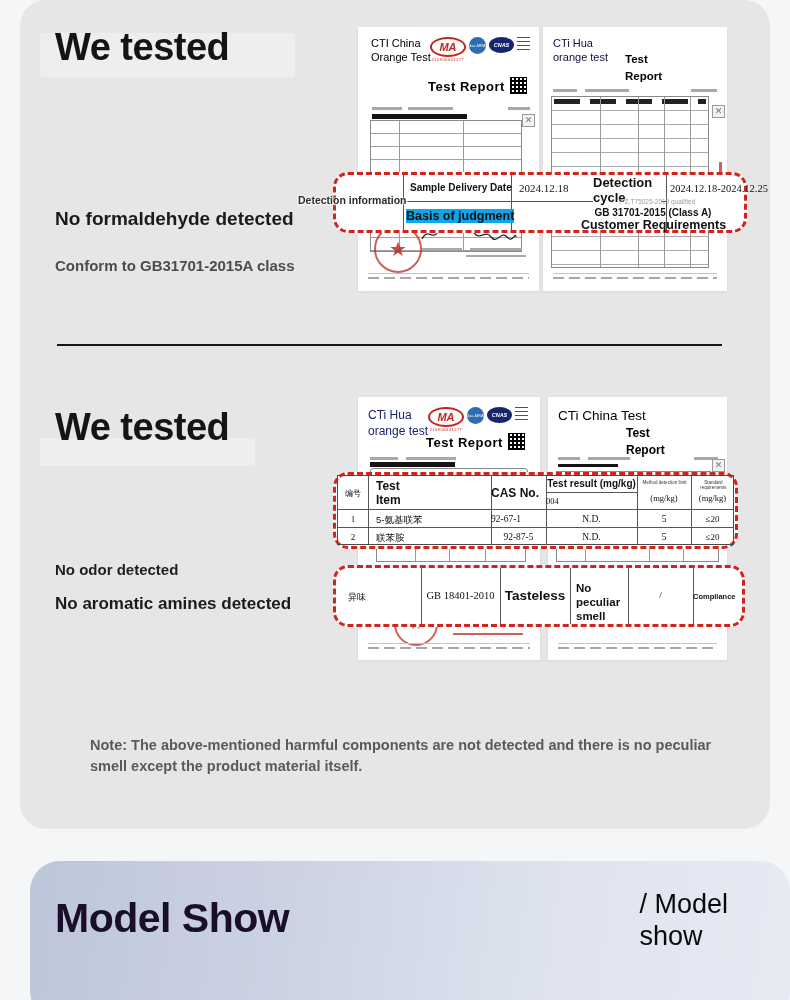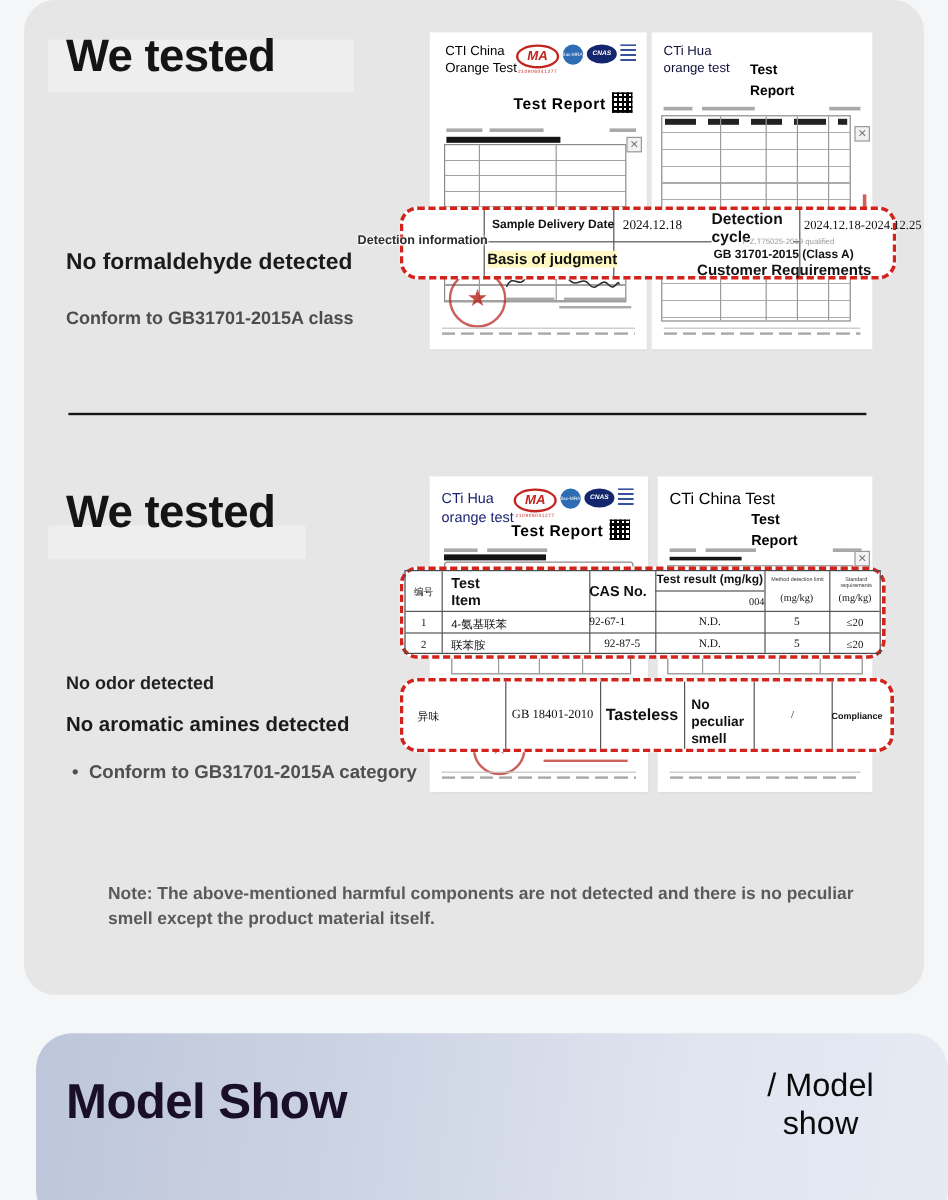--- a/index.html
+++ b/index.html
@@ -44,21 +44,21 @@
   
   .callout{position:absolute;background:#fff;border:3px dashed #d2241c;border-radius:15px;z-index:4}
   .co-label{position:absolute;font-weight:700;color:#2b2b2b;z-index:6;text-shadow:0 0 2px #fff,0 0 3px #fff,1px 1px 2px #fff}
   .cell-line{position:absolute;background:#555}
   .serif{font-family:"Liberation Serif",serif}
   .co-txt{position:absolute;white-space:nowrap}
   .wrapcell{position:absolute;white-space:normal}
   
   .model-card{position:absolute;left:30px;top:861px;width:760px;height:160px;border-radius:30px;background:linear-gradient(97deg,#bdc6da 0%,#ccd3e3 35%,#dfe4ef 70%,#e6eaf3 100%)}
   .model-heading{position:absolute;left:25px;top:34px;font-size:41px;font-weight:700;letter-spacing:-.5px;color:#190f2b}
-  .model-aside{position:absolute;right:62px;top:28px;font-size:27px;font-weight:400;color:#0a0a0a;text-align:center;line-height:1.18}
+  .model-aside{position:absolute;right:62px;top:28px;font-size:27px;font-weight:400;color:#0a0a0a;text-align:left;line-height:1.18}
 </style>
 </head>
 <body>
 
 <div class="main-card">
 
   <div class="hl" style="left:20px;top:33px;width:255px;height:44px"></div>
   <div class="sec-heading" style="left:35px;top:26px">We tested</div>
 
   <div class="report" style="left:338px;top:27px;width:181px;height:264px">
@@ -133,21 +133,21 @@
   <div class="callout" style="left:313px;top:172px;width:414px;height:61px">
     <div class="cell-line" style="left:67px;top:0;bottom:0;width:1px"></div>
     <div class="cell-line" style="left:175px;top:0;bottom:0;width:1px"></div>
     <div class="cell-line" style="left:330px;top:0;bottom:0;width:1px"></div>
     <div class="cell-line" style="left:67px;top:26px;width:263px;height:1px"></div>
     <div class="co-txt" style="left:74px;top:7px;font-size:10px;font-weight:700">Sample Delivery Date</div>
     <div class="co-txt serif" style="left:183px;top:7px;font-size:11px">2024.12.18</div>
     <div class="wrapcell" style="left:257px;top:1px;width:68px;font-size:13px;font-weight:700;background:#fff;line-height:1.15">Detection cycle</div>
     <div class="co-txt serif" style="left:334px;top:8px;font-size:10.5px">2024.12.18-2024.12.25</div>
     <div class="co-txt" style="left:283px;top:23px;font-size:6.5px;color:#9a9a9a">F Z,T75025-2019 qualified</div>
-    <div class="co-txt" style="left:70px;top:34px;font-size:12.5px;font-weight:700;background:#fef9c3">Basis of judgment</div>
+    <div class="co-txt" style="left:70px;top:34px;font-size:12.5px;font-weight:700;background:#0ea5e9">Basis of judgment</div>
     <div class="co-txt" style="left:252px;top:32px;width:130px;text-align:center;font-size:10px;font-weight:700">GB 31701-2015 (Class A)</div>
     <div class="co-txt" style="left:240px;top:43px;width:155px;text-align:center;font-size:12.5px;font-weight:700">Customer Requirements</div>
   </div>
   <div class="co-label" style="left:278px;top:194px;font-size:10.5px">Detection information</div>
 
   <div class="result-big" style="left:35px;top:208px">No formaldehyde detected</div>
   <div class="result-sub" style="left:35px;top:257px">Conform to GB31701-2015A class</div>
 
   <div class="divider" style="left:37px;top:344px;width:665px"></div>
 
@@ -223,28 +223,28 @@
       <div class="cell-line" style="left:208px;top:0;bottom:0;width:1px"></div>
       <div class="cell-line" style="left:299px;top:0;bottom:0;width:1px"></div>
       <div class="cell-line" style="left:353px;top:0;bottom:0;width:1px"></div>
       <div class="cell-line" style="left:0;top:33px;width:100%;height:1px"></div>
       <div class="cell-line" style="left:0;top:51px;width:100%;height:1px"></div>
       <div class="cell-line" style="left:208px;top:16px;width:91px;height:1px"></div>
       <div class="co-txt" style="left:7px;top:12px;font-size:8px">编号</div>
       <div class="wrapcell" style="left:38px;top:4px;width:42px;font-size:12px;font-weight:700;line-height:1.15">Test Item</div>
       <div class="co-txt" style="left:153px;top:10px;width:55px;text-align:left;font-size:12px;font-weight:700">CAS No.</div>
       <div class="co-txt" style="left:208px;top:2px;width:91px;text-align:center;font-size:10px;font-weight:700">Test result (mg/kg)</div>
-      <div class="co-txt serif" style="left:208px;top:20px;width:91px;text-align:right;font-size:8.5px">004</div>
+      <div class="co-txt serif" style="left:208px;top:20px;width:91px;text-align:left;font-size:8.5px">004</div>
       <div class="wrapcell" style="left:302px;top:4px;width:49px;font-size:4.5px;text-align:center;color:#333">Method detection limit</div>
       <div class="co-txt serif" style="left:299px;top:17px;width:54px;text-align:center;font-size:8.5px">(mg/kg)</div>
       <div class="wrapcell" style="left:356px;top:4px;width:39px;font-size:4.5px;text-align:center;color:#333">Standard requirements</div>
       <div class="co-txt serif" style="left:353px;top:17px;width:43px;text-align:center;font-size:8.5px">(mg/kg)</div>
 
       <div class="co-txt serif" style="left:0;top:38px;width:30px;text-align:center;font-size:9px">1</div>
-      <div class="co-txt" style="left:38px;top:38px;font-size:9.5px">4-氨基联苯</div>
+      <div class="co-txt" style="left:38px;top:38px;font-size:9.5px">5-氨基联苯</div>
       <div class="co-txt serif" style="left:153px;top:38px;width:55px;font-size:9.5px">92-67-1</div>
       <div class="co-txt serif" style="left:208px;top:38px;width:91px;text-align:center;font-size:9.5px">N.D.</div>
       <div class="co-txt serif" style="left:299px;top:38px;width:54px;text-align:center;font-size:9.5px">5</div>
       <div class="co-txt serif" style="left:353px;top:38px;width:43px;text-align:center;font-size:9px">≤20</div>
 
       <div class="co-txt serif" style="left:0;top:56px;width:30px;text-align:center;font-size:9px">2</div>
       <div class="co-txt" style="left:38px;top:56px;font-size:9.5px">联苯胺</div>
       <div class="co-txt serif" style="left:153px;top:56px;width:55px;text-align:center;font-size:9.5px">92-87-5</div>
       <div class="co-txt serif" style="left:208px;top:56px;width:91px;text-align:center;font-size:9.5px">N.D.</div>
       <div class="co-txt serif" style="left:299px;top:56px;width:54px;text-align:center;font-size:9.5px">5</div>
@@ -261,24 +261,20 @@
     <div class="co-txt" style="left:12px;top:23px;font-size:9px">异味</div>
     <div class="co-txt serif" style="left:85px;top:22px;width:79px;text-align:center;font-size:10.5px">GB 18401-2010</div>
     <div class="co-txt" style="left:164px;top:20px;width:70px;text-align:center;font-size:13.5px;font-weight:700">Tasteless</div>
     <div class="wrapcell" style="left:240px;top:14px;width:52px;font-size:11.5px;font-weight:700;line-height:1.2">No peculiar smell</div>
     <div class="co-txt serif" style="left:292px;top:22px;width:65px;text-align:center;font-size:9px">/</div>
     <div class="co-txt" style="left:357px;top:24px;width:52px;text-align:left;font-size:7.5px;font-weight:700">Compliance</div>
   </div>
 
   <div class="result-small" style="left:35px;top:561px">No odor detected</div>
   <div class="result-mid" style="left:35px;top:594px">No aromatic amines detected</div>
-  <div class="result-sub" style="left:40px;top:635px;font-size:15.5px;color:#4f4f4f">
-    <span>•</span>&nbsp;
-    <span>Conform to GB31701-2015A category</span>
-  </div>
 
   <div class="note" style="left:70px;top:735px;width:630px">Note: The above-mentioned harmful components are not detected and there is no peculiar smell except the product material itself.</div>
 </div>
 
 <div class="model-card">
   <div class="model-heading">Model Show</div>
   <div class="model-aside">
     <span>/ Model</span><br>
     <span>show</span>
   </div>

